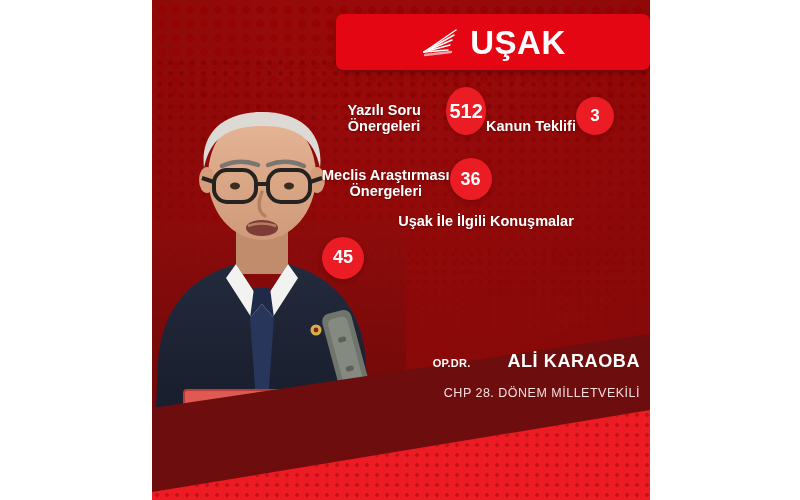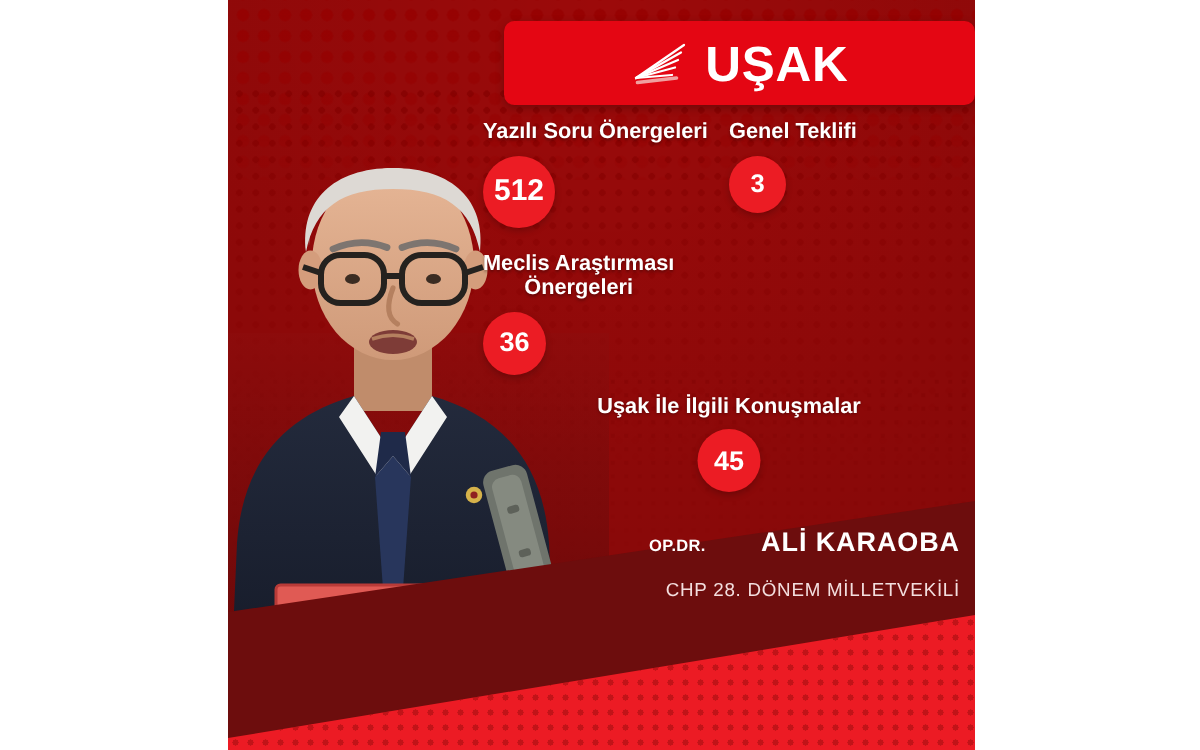--- a/index.html
+++ b/index.html
@@ -56,22 +56,22 @@
     line-height:1;white-space:nowrap;
   }
 
   
   .portrait{position:absolute;left:-4px;top:72px;width:258px;height:428px;}
   .portrait svg{display:block;width:100%;height:100%;}
 
   
   .stats{position:absolute;left:170px;top:80px;width:328px;}
   .stat-row{display:flex;}
-  .stat{flex:1;display:flex;flex-direction:column;align-items:flex-start;}
-  .stat-wide{width:100%;display:flex;flex-direction:column;align-items:center;}
+  .stat{flex:1;display:flex;flex-direction:row;align-items:flex-end;}
+  .stat-wide{width:100%;display:flex;flex-direction:column;}
   .stat-label{
     color:#ffffff;font-size:14.5px;font-weight:bold;text-align:center;
     line-height:1.14;text-shadow:0 1px 2px rgba(0,0,0,.35);
     white-space:pre-line;
   }
   .bubble{
     margin-top:7px;border-radius:50%;
     background:#ec1c24;color:#fff;
     display:flex;align-items:center;justify-content:center;
     font-weight:bold;box-shadow:0 2px 5px rgba(0,0,0,.22);
@@ -234,21 +234,21 @@
     </div>
 
     <div class="stats">
 
       <div class="stat-row">
         <div class="stat">
           <div class="stat-label">Yazılı Soru Önergeleri</div>
           <div class="bubble b-lg">512</div>
         </div>
         <div class="stat">
-          <div class="stat-label">Genel Teklifi</div>
+          <div class="stat-label">Kanun Teklifi</div>
           <div class="bubble b-sm">3</div>
         </div>
       </div>
 
       <div class="gap-a"></div>
 
       <div class="stat-row">
         <div class="stat">
           <div class="stat-label">Meclis Araştırması
 Önergeleri</div>

